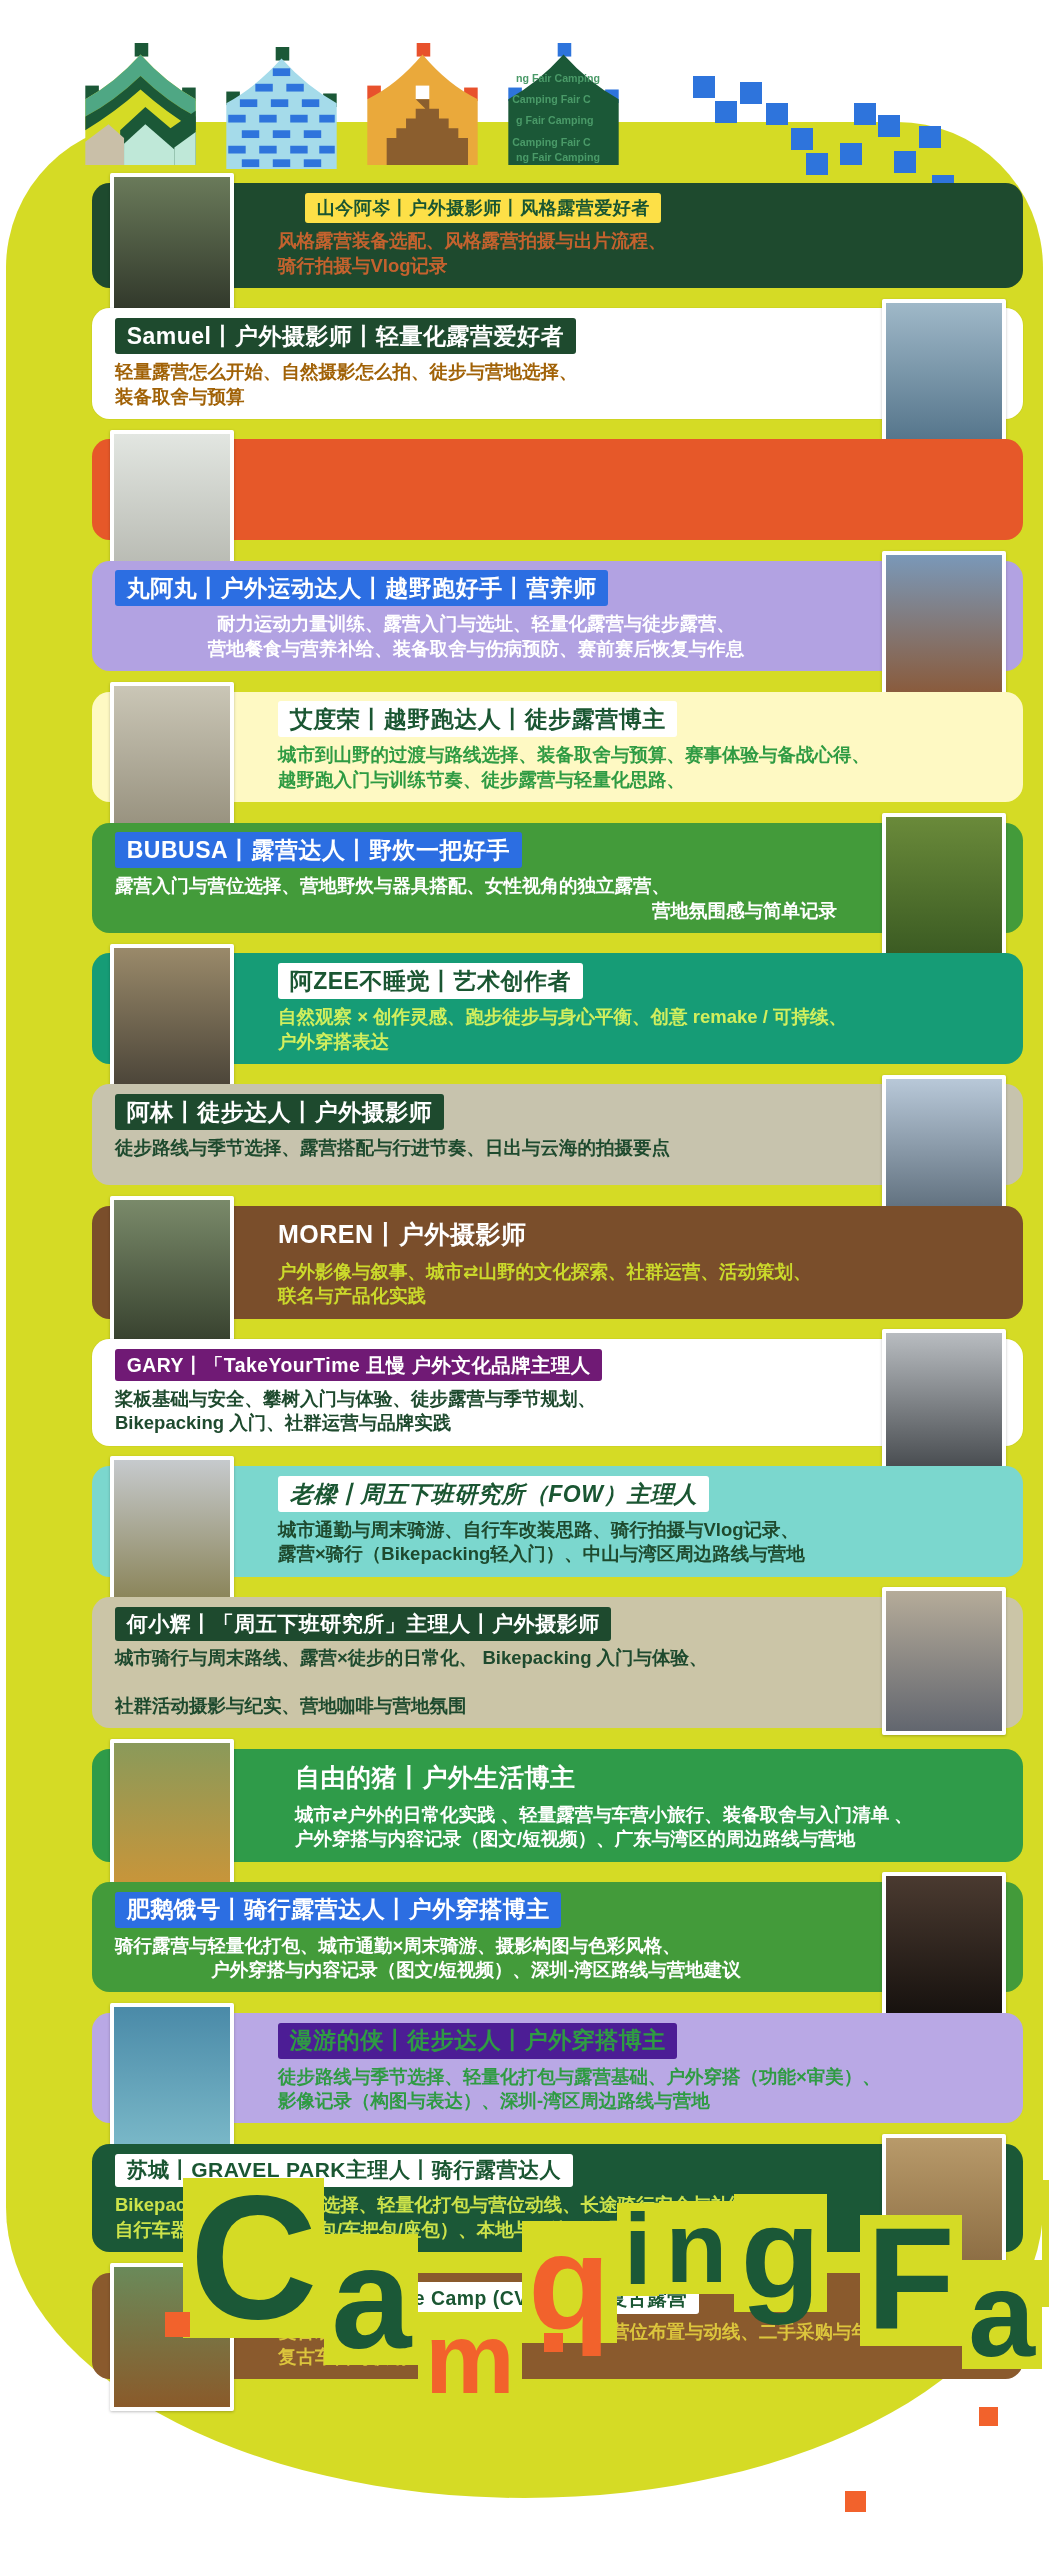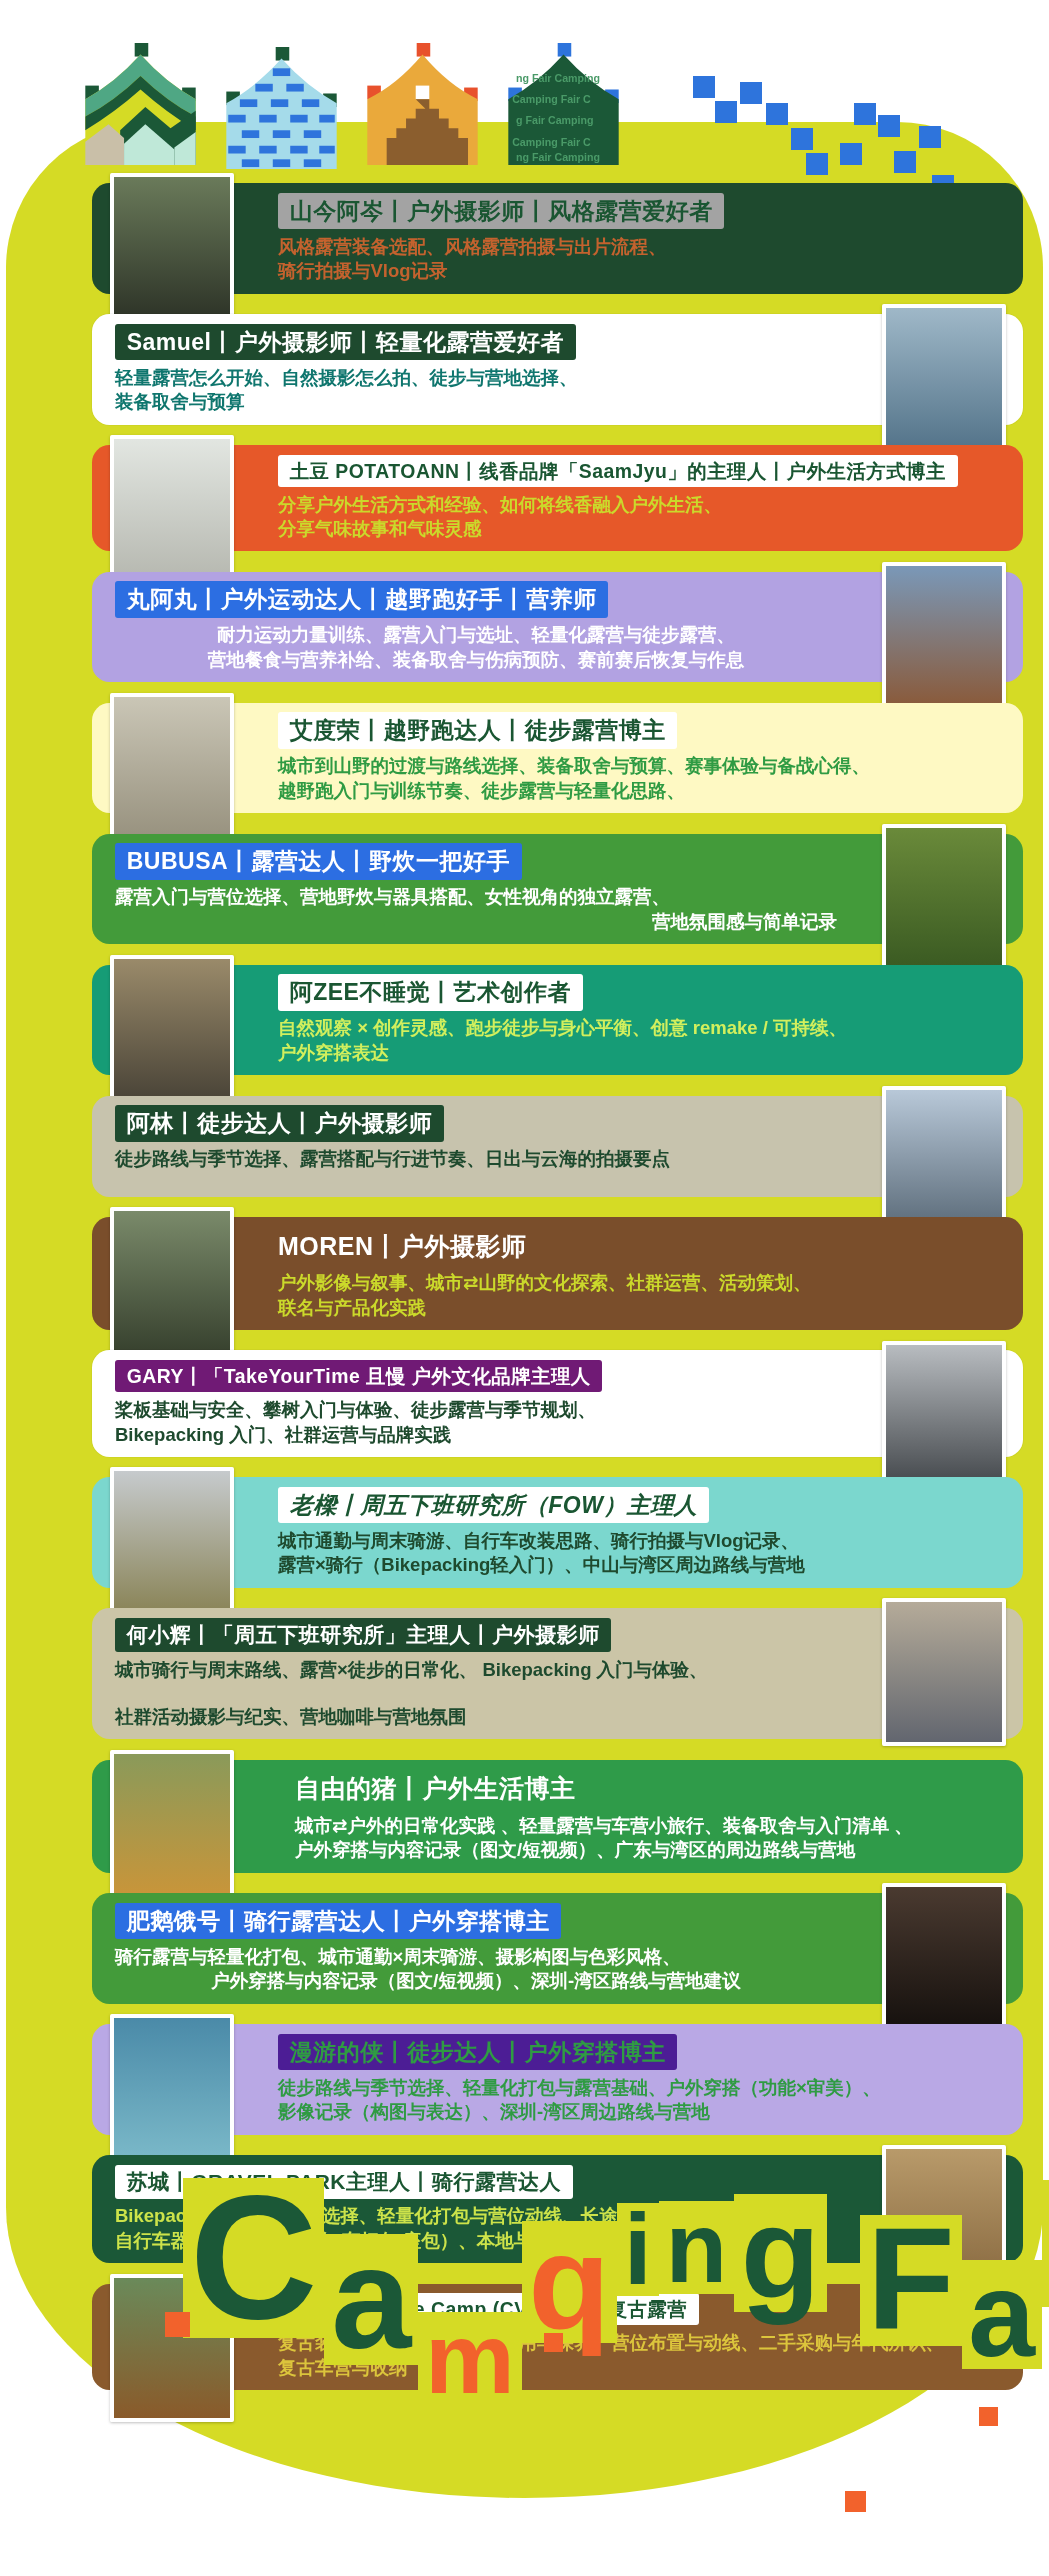--- a/index.html
+++ b/index.html
@@ -131,48 +131,41 @@
       <div class="pixel" style="left: 878px; top: 115px; width: 22.3px; height: 22.3px;"></div>
       <div class="pixel" style="left: 894px; top: 151px; width: 22.3px; height: 22.3px;"></div>
       <div class="pixel" style="left: 919px; top: 126px; width: 22.3px; height: 22.3px;"></div>
       <div class="pixel" style="left: 932px; top: 175px; width: 22.3px; height: 22.3px;"></div>
     </div>
 
   <div class="entries" id="entries" style="position:absolute;left:92px;top:183px;width:931px;">
   <section class="entry p-left t-white" style="background: rgb(30, 74, 46);">
     <div class="photo" style="background: linear-gradient(rgb(106, 122, 90), rgb(46, 52, 40));"></div>
     <div class="content">
-      <div class="title-wrap"><span class="title" style="font-size: 23px; background: #a3a3a3; color: rgb(26, 86, 50);">山今阿岑丨户外摄影师丨风格露营爱好者</span></div>
+      <div class="title-wrap"><span class="title" style="font-size: 18px; background: #fde047; color: rgb(26, 86, 50); margin-left: 27px;">山今阿岑丨户外摄影师丨风格露营爱好者</span></div>
       <div class="desc" style="color: rgb(196, 98, 46);">
             <div>风格露营装备选配、风格露营拍摄与出片流程、</div>
             <div>骑行拍摄与Vlog记录</div>
           </div>
     </div>
   </section>
 
   <section class="entry p-right t-green" style="background: rgb(255, 255, 255); box-shadow: rgba(0, 0, 0, 0.03) 0px 0px 0px 1px;">
     <div class="photo" style="background: linear-gradient(rgb(159, 184, 200), rgb(84, 116, 138));"></div>
     <div class="content">
       <div class="title-wrap"><span class="title" style="font-size: 23px; background: rgb(30, 74, 46); color: rgb(255, 255, 255);">Samuel丨户外摄影师丨轻量化露营爱好者</span></div>
-      <div class="desc" style="color: #0f766e;">
+      <div class="desc" style="color: #a16207;">
             <div>轻量露营怎么开始、自然摄影怎么拍、徒步与营地选择、</div>
             <div>装备取舍与预算</div>
           </div>
     </div>
   </section>
 
   <section class="entry p-left t-white" style="background: rgb(230, 88, 41);">
     <div class="photo" style="background: linear-gradient(rgb(226, 230, 225), rgb(182, 184, 176));"></div>
-    <div class="content">
-      <div class="title-wrap"><span class="title" style="font-size: 19.4px; background: rgb(255, 255, 255); color: rgb(26, 86, 50);">土豆 POTATOANN丨线香品牌「SaamJyu」的主理人丨户外生活方式博主</span></div>
-      <div class="desc" style="color: rgb(203, 217, 43);">
-            <div>分享户外生活方式和经验、如何将线香融入户外生活、</div>
-            <div>分享气味故事和气味灵感</div>
-          </div>
-    </div>
   </section>
 
   <section class="entry p-right t-blue" style="background: rgb(178, 162, 226);">
     <div class="photo" style="background: linear-gradient(rgb(122, 152, 184), rgb(138, 90, 58));"></div>
     <div class="content">
       <div class="title-wrap"><span class="title" style="font-size: 23px; background: rgb(44, 110, 226); color: rgb(255, 255, 255);">丸阿丸丨户外运动达人丨越野跑好手丨营养师</span></div>
       <div class="desc" style="color: rgb(255, 255, 255);">
             <div style="text-align: center;">耐力运动力量训练、露营入门与选址、轻量化露营与徒步露营、</div>
             <div style="text-align: center;">营地餐食与营养补给、装备取舍与伤病预防、赛前赛后恢复与作息</div>
           </div>

